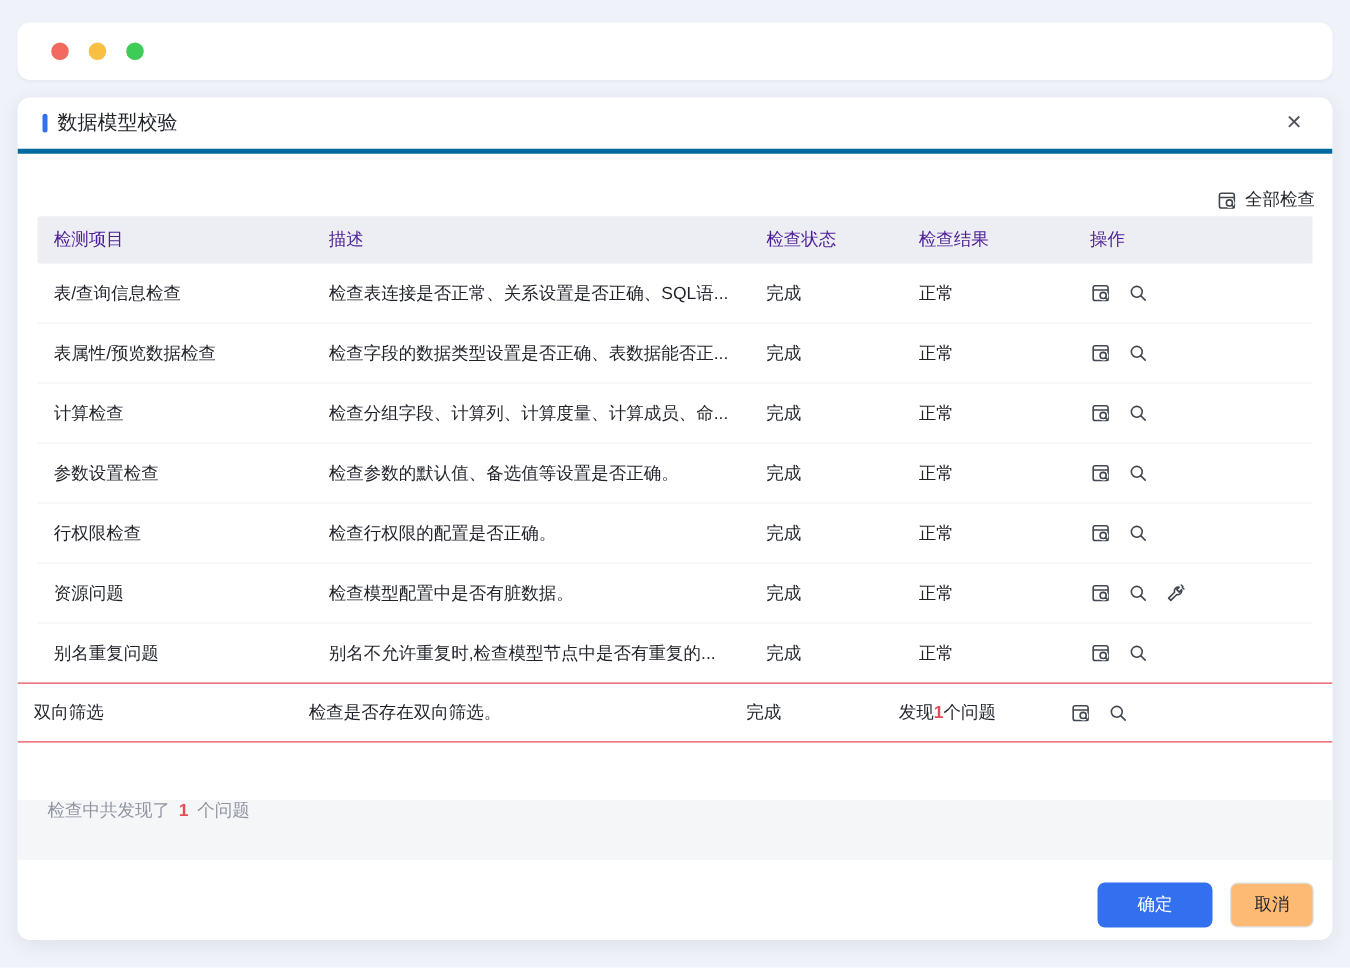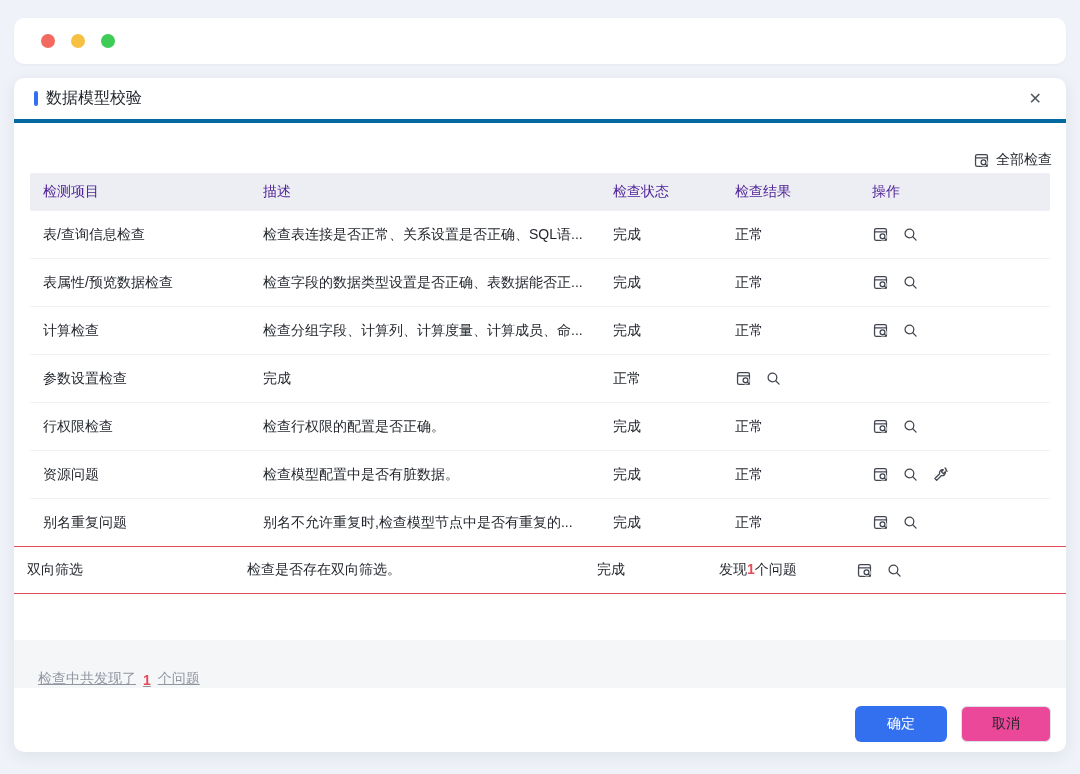--- a/index.html
+++ b/index.html
@@ -51,32 +51,32 @@
     border-bottom: 1px solid var(--red);
     margin: -1px -16px 0;
   }
   .cell { overflow: hidden; white-space: nowrap; text-overflow: ellipsis; padding-right: 10px; }
   .actions { display: flex; align-items: center; gap: 13px; }
   .action-icon { width: 17px; height: 17px; display: inline-flex; color: #41464f; cursor: pointer; }
   .action-icon svg { width: 100%; height: 100%; display: block; }
   .result-count { color: var(--red); font-weight: 700; }
   .summary {
     position: absolute; left: 0; right: 0; top: 562px; height: 48px;
-    background: #f5f6f8; display: flex; align-items: flex-end;
-    padding: 0 24px; color: #9095a0; font-size: 14px; text-decoration: underline;
+    background: #f5f6f8; display: flex; align-items: flex-start;
+    padding: 0 24px; color: #9095a0; font-size: 14px;
   }
   .summary .count { color: var(--red); font-weight: 700; margin: 0 7px; }
   .footer { position: absolute; right: 15px; top: 628px; display: flex; gap: 14px; }
   .btn {
     height: 36px; border-radius: 6px; font-size: 14px;
     display: flex; align-items: center; justify-content: center;
     cursor: pointer; border: none;
   }
   .btn-primary { width: 92px; background: var(--accent); color: #ffffff; }
-  .btn-ghost { width: 90px; background: #ec4899; border: 1px solid #dee0e3; color: #1f2329; }
+  .btn-ghost { width: 67px; background: #fdba74; border: 1px solid #dee0e3; color: #1f2329; }
 </style>
 </head>
 <body>
 
 <div class="titlebar">
   <span class="light" style="background: rgb(242, 105, 95);"></span>
   <span class="light" style="background: rgb(247, 192, 67);"></span>
   <span class="light" style="background: rgb(62, 203, 86);"></span>
 </div>
 
@@ -175,20 +175,21 @@
             <span class="action-icon">
               <svg viewBox="0 0 16 16" fill="none" stroke="currentColor" stroke-width="1.2" stroke-linecap="round">
                 <circle cx="7" cy="7" r="4.1"></circle>
                 <line x1="10.1" y1="10.1" x2="13.3" y2="13.3"></line>
               </svg>
             </span>
           </div>
         </div>
         <div class="trow">
           <div class="cell">参数设置检查</div>
+          <div class="cell">检查参数的默认值、备选值等设置是否正确。</div>
           <div class="cell">完成</div>
           <div class="cell">正常</div>
           <div class="cell actions">
             <span class="action-icon">
               <svg viewBox="0 0 16 16" fill="none" stroke="currentColor" stroke-width="1.2" stroke-linecap="round" stroke-linejoin="round">
                 <rect x="2.4" y="2.4" width="11.2" height="11.2" rx="1.6"></rect>
                 <line x1="2.6" y1="5.6" x2="13.2" y2="5.6"></line>
                 <circle cx="10.2" cy="10" r="3.6" fill="#fff" stroke="none"></circle>
                 <circle cx="9.9" cy="9.7" r="2.3"></circle>
                 <line x1="11.7" y1="11.5" x2="13.4" y2="13.2"></line>

